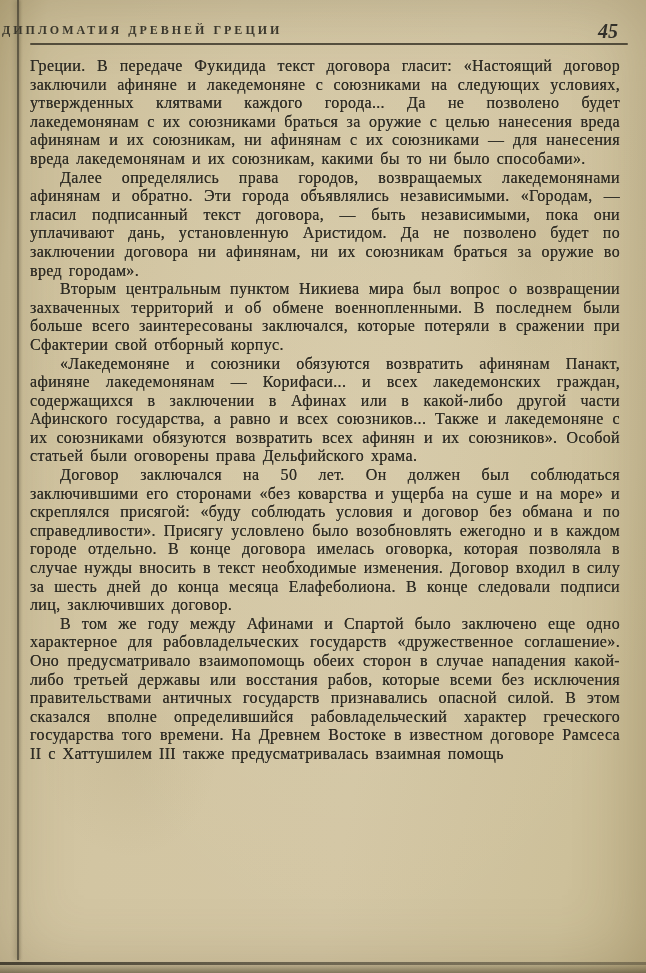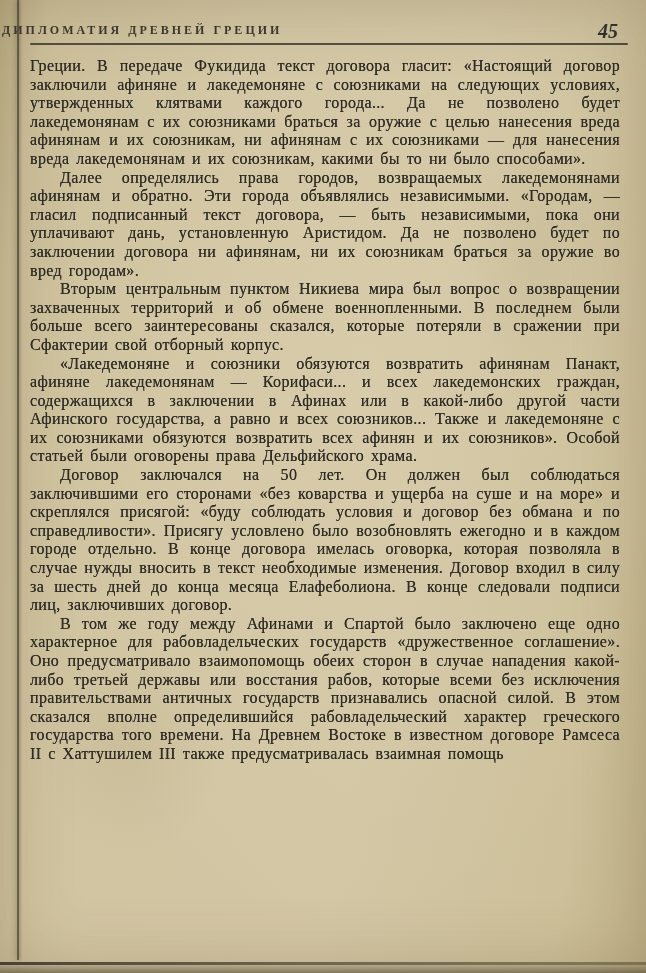--- a/index.html
+++ b/index.html
@@ -134,21 +134,21 @@
   <div class="running-header">
     <div class="header-title">ДИПЛОМАТИЯ ДРЕВНЕЙ ГРЕЦИИ</div>
     <div class="page-number">45</div>
   </div>
 
   <div class="header-rule"></div>
 
   <div class="page-body">
     <p class="no-indent">Греции. В передаче Фукидида текст договора гласит: «Настоящий договор заключили афиняне и лакедемоняне с союзниками на следующих условиях, утвержденных клятвами каждого города... Да не позволено будет лакедемонянам с их союзниками браться за оружие с целью нанесения вреда афинянам и их союзникам, ни афинянам с их союзниками — для нанесения вреда лакедемонянам и их союзникам, какими бы то ни было способами».</p>
     <p>Далее определялись права городов, возвращаемых лакедемонянами афинянам и обратно. Эти города объявлялись независимыми. «Городам, — гласил подписанный текст договора, — быть независимыми, пока они уплачивают дань, установленную Аристидом. Да не позволено будет по заключении договора ни афинянам, ни их союзникам браться за оружие во вред городам».</p>
-    <p>Вторым центральным пунктом Никиева мира был вопрос о возвращении захваченных территорий и об обмене военнопленными. В последнем были больше всего заинтересованы сказался, которые потеряли в сражении при Сфактерии свой отборный корпус.</p>
+    <p>Вторым центральным пунктом Никиева мира был вопрос о возвращении захваченных территорий и об обмене военнопленными. В последнем были больше всего заинтересованы заключался, которые потеряли в сражении при Сфактерии свой отборный корпус.</p>
     <p>«Лакедемоняне и союзники обязуются возвратить афинянам Панакт, афиняне лакедемонянам — Корифаси... и всех лакедемонских граждан, содержащихся в заключении в Афинах или в какой-либо другой части Афинского государства, а равно и всех союзников... Также и лакедемоняне с их союзниками обязуются возвратить всех афинян и их союзников». Особой статьей были оговорены права Дельфийского храма.</p>
     <p>Договор заключался на 50 лет. Он должен был соблюдаться заключившими его сторонами «без коварства и ущерба на суше и на море» и скреплялся присягой: «буду соблюдать условия и договор без обмана и по справедливости». Присягу условлено было возобновлять ежегодно и в каждом городе отдельно. В конце договора имелась оговорка, которая позволяла в случае нужды вносить в текст необходимые изменения. Договор входил в силу за шесть дней до конца месяца Елафеболиона. В конце следовали подписи лиц, заключивших договор.</p>
     <p>В том же году между Афинами и Спартой было заключено еще одно характерное для рабовладельческих государств «дружественное соглашение». Оно предусматривало взаимопомощь обеих сторон в случае нападения какой-либо третьей державы или восстания рабов, которые всеми без исключения правительствами античных государств признавались опасной силой. В этом сказался вполне определившийся рабовладельческий характер греческого государства того времени. На Древнем Востоке в известном договоре Рамсеса II с Хаттушилем III также предусматривалась взаимная помощь</p>
   </div>
 
   <div class="bottom-edge-line"></div>
   <div class="bottom-shadow"></div>
 
 </div>
 

